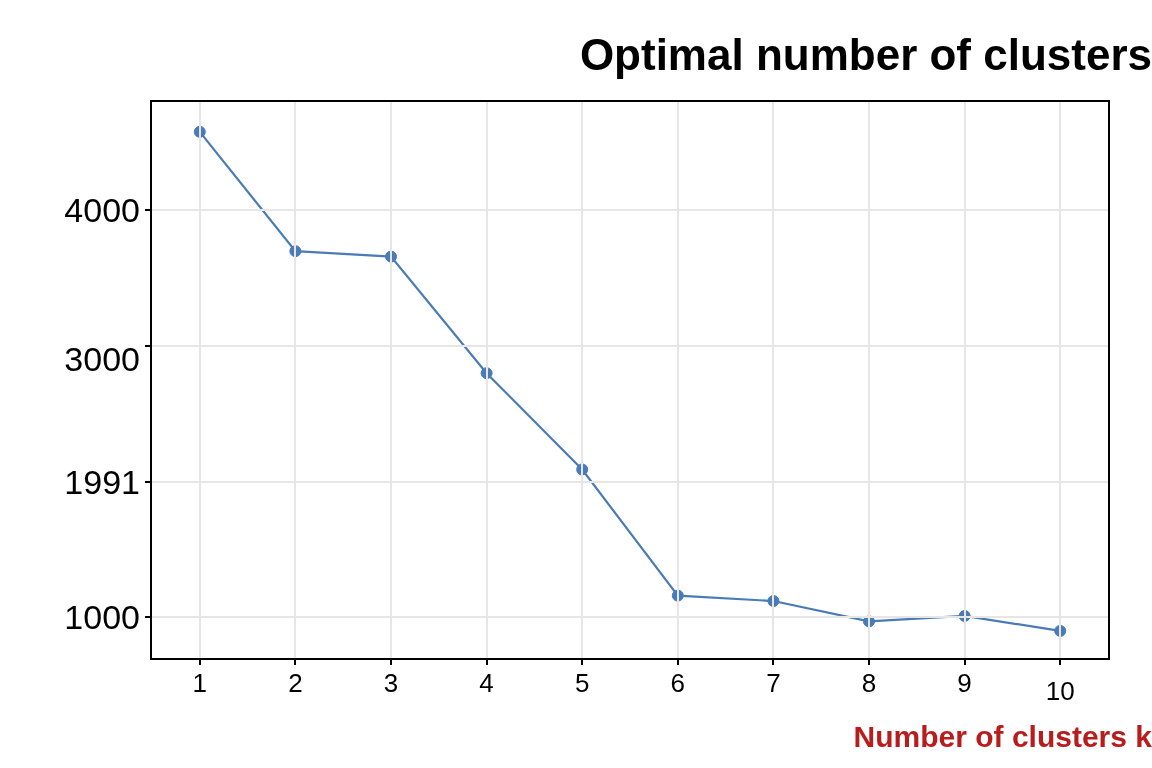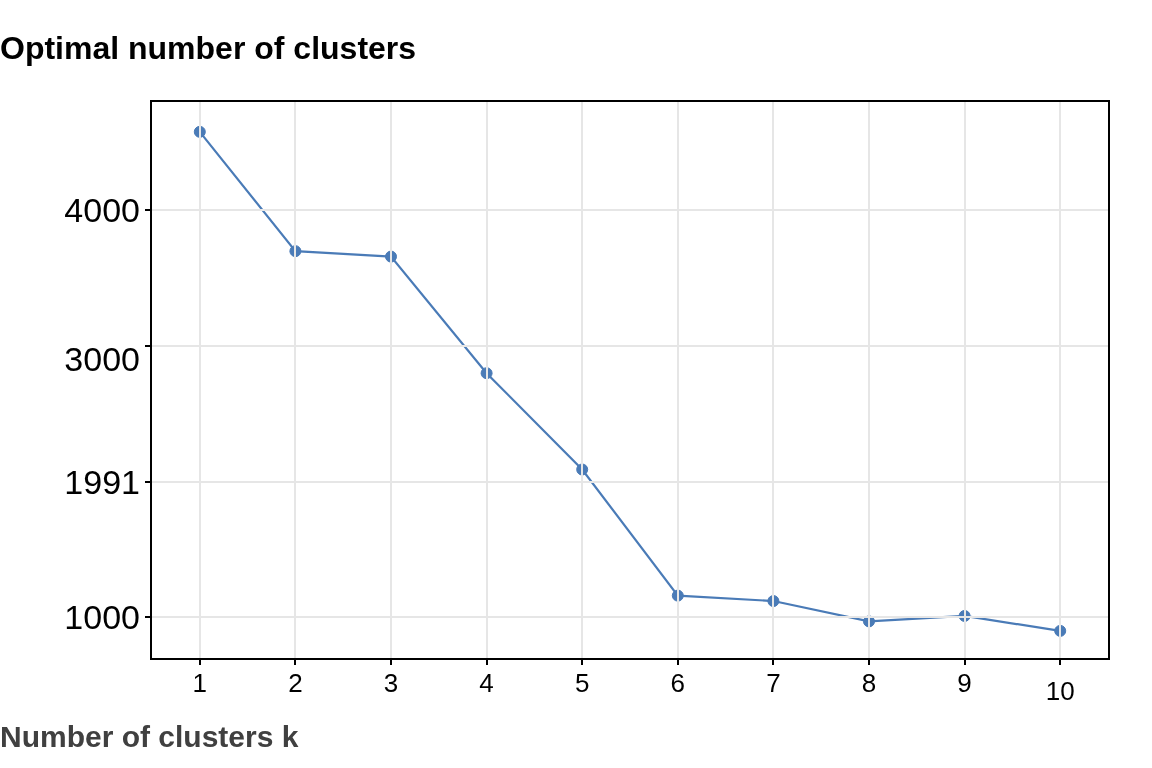--- a/index.html
+++ b/index.html
@@ -13,45 +13,45 @@
   .chart-wrap {
     position: relative;
     width: 1152px;
     height: 768px;
   }
   .title {
     position: absolute;
     top: 30px;
     left: 0;
     width: 100%;
-    text-align: left;
+    text-align: right;
     font-weight: 700;
-    font-size: 32px;
+    font-size: 44px;
     color: #000;
   }
   .ylabel {
     position: absolute;
     left: 18px;
     top: 50%;
     transform: translateY(-50%) rotate(-90deg);
     transform-origin: center;
     font-weight: 700;
     font-size: 30px;
     color: #000;
     white-space: nowrap;
   }
   .xlabel {
     position: absolute;
     bottom: 14px;
     left: 0;
     width: 100%;
-    text-align: left;
+    text-align: right;
     font-weight: 700;
     font-size: 30px;
-    color: #404040;
+    color: #b91c1c;
   }
   .plot {
     position: absolute;
     left: 150px;
     top: 100px;
     width: 960px;
     height: 560px;
     background: #ffffff;
     border: 2px solid #000;
     box-sizing: border-box;

